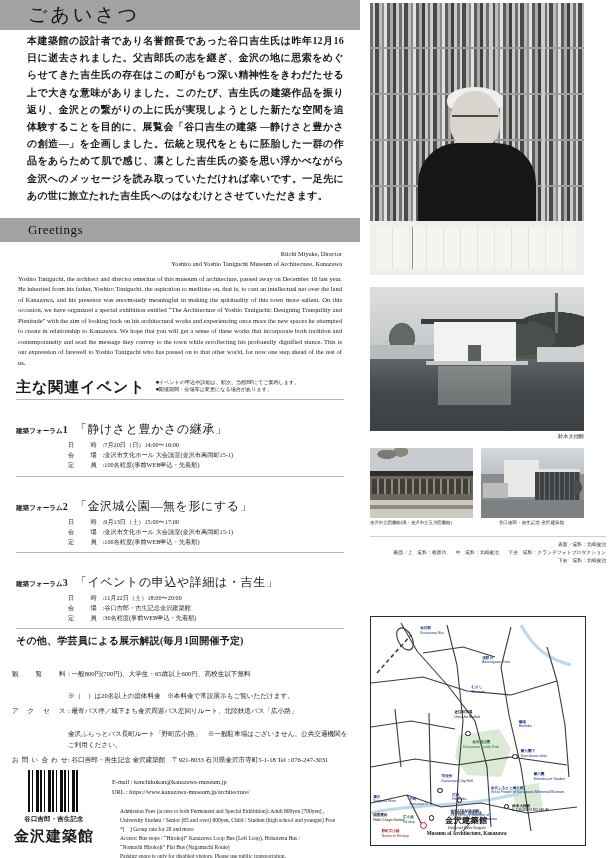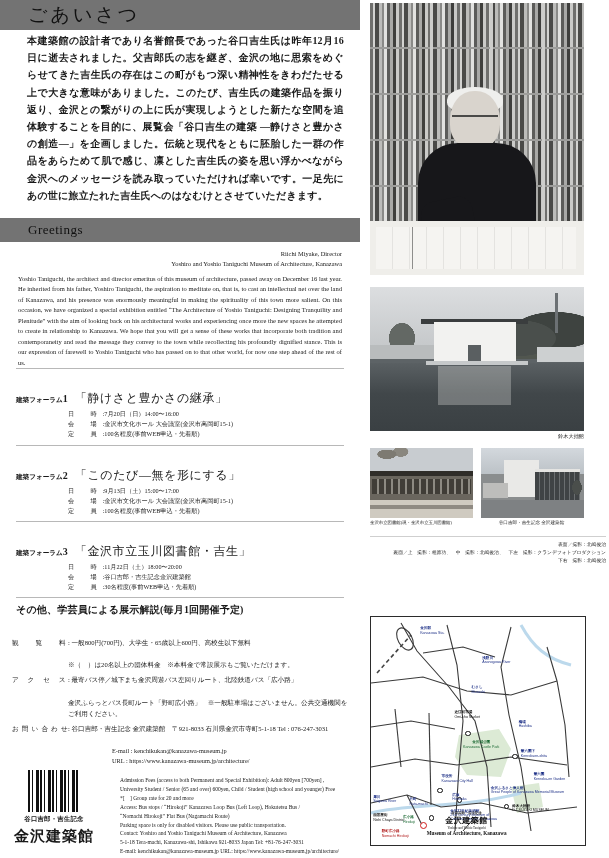--- a/index.html
+++ b/index.html
@@ -7,21 +7,21 @@
     width:609px;height:858px;position:relative;overflow:hidden;
     font-family:"Liberation Serif","DejaVu Serif",serif;
     color:#1a1a1a;
   }
   .page{position:absolute;inset:0;}
 
   
   .left-col{position:absolute;left:0;top:0;width:360px;height:858px;}
 
   .band{
-    background:#737373;height:30px;display:flex;align-items:center;
+    background:#a3a3a3;height:30px;display:flex;align-items:center;
     padding-left:28px;box-sizing:border-box;
   }
   .band.greet{height:24px;}
   .band-title-jp{font-size:19px;letter-spacing:3px;color:#111;font-family:"Liberation Serif",serif;}
   .band-title-en{font-size:13px;letter-spacing:.5px;color:#111;}
 
   .jp-byline{
     text-align:right;padding:8px 18px 2px 0;font-size:7.5px;
     font-weight:bold;letter-spacing:.4px;
   }
@@ -194,49 +194,56 @@
 
     <div class="band greet" style="margin-top:14px;">
       <span class="band-title-en">Greetings</span>
     </div>
     <div class="en-byline">
       <div>Riichi Miyake, Director</div>
       <div>Yoshiro and Yoshio Taniguchi Museum of Architecture, Kanazawa</div>
     </div>
     <div class="en-body">Yoshio Taniguchi, the architect and director emeritus of this museum of architecture, passed away on December 16 last year. He inherited from his father, Yoshiro Taniguchi, the aspiration to meditate on, that is, to cast an intellectual net over the land of Kanazawa, and his presence was enormously meaningful in making the spirituality of this town more salient. On this occasion, we have organized a special exhibition entitled “The Architecture of Yoshio Taniguchi: Designing Tranquility and Plenitude” with the aim of looking back on his architectural works and experiencing once more the new spaces he attempted to create in relationship to Kanazawa. We hope that you will get a sense of these works that incorporate both tradition and contemporaneity and read the message they convey to the town while recollecting his profoundly dignified stance. This is our expression of farewell to Yoshio Taniguchi who has passed on to that other world, for now one step ahead of the rest of us.</div>
 
+    <div class="events-head">
+      <h2>主な関連イベント</h2>
+      <div class="events-notes">
+        <div>■イベントの申込や詳細は、順次、当館HPにてご案内します。</div>
+        <div>■開催期間・会場等は変更になる場合があります。</div>
+      </div>
+    </div>
 
     <div class="evt">
       <div class="evt-title-row">
         <span class="evt-kicker"><span>建築フォーラム</span><span class="num">1</span></span>
         <span class="evt-name">「静けさと豊かさの継承」</span>
       </div>
       <div class="evt-lines">
         <div class="evt-line"><span class="lbl">日　時</span>:<span>7月20日（日）14:00〜16:00</span></div>
         <div class="evt-line"><span class="lbl">会　場</span>:<span>金沢市文化ホール 大会議室(金沢市高岡町15-1)</span></div>
         <div class="evt-line"><span class="lbl">定　員</span>:<span>100名程度(事前WEB申込・先着順)</span></div>
       </div>
     </div>
 
     <div class="evt">
       <div class="evt-title-row">
         <span class="evt-kicker"><span>建築フォーラム</span><span class="num">2</span></span>
-        <span class="evt-name">「このたび―無を形にする」</span>
+        <span class="evt-name">「金沢城公園―無を形にする」</span>
       </div>
       <div class="evt-lines">
         <div class="evt-line"><span class="lbl">日　時</span>:<span>9月13日（土）15:00〜17:00</span></div>
         <div class="evt-line"><span class="lbl">会　場</span>:<span>金沢市文化ホール 大会議室(金沢市高岡町15-1)</span></div>
         <div class="evt-line"><span class="lbl">定　員</span>:<span>100名程度(事前WEB申込・先着順)</span></div>
       </div>
     </div>
 
     <div class="evt">
       <div class="evt-title-row">
         <span class="evt-kicker"><span>建築フォーラム</span><span class="num">3</span></span>
-        <span class="evt-name">「金沢市立玉川図書館・吉生」</span>
+        <span class="evt-name">「イベントの申込や詳細は・吉生」</span>
       </div>
       <div class="evt-lines">
         <div class="evt-line"><span class="lbl">日　時</span>:<span>11月22日（土）18:00〜20:00</span></div>
         <div class="evt-line"><span class="lbl">会　場</span>:<span>谷口吉郎・吉生記念金沢建築館</span></div>
         <div class="evt-line"><span class="lbl">定　員</span>:<span>30名程度(事前WEB申込・先着順)</span></div>
       </div>
     </div>
 
     <div class="etc-row">
       <div class="etc-text">その他、学芸員による展示解説(毎月1回開催予定)</div>

